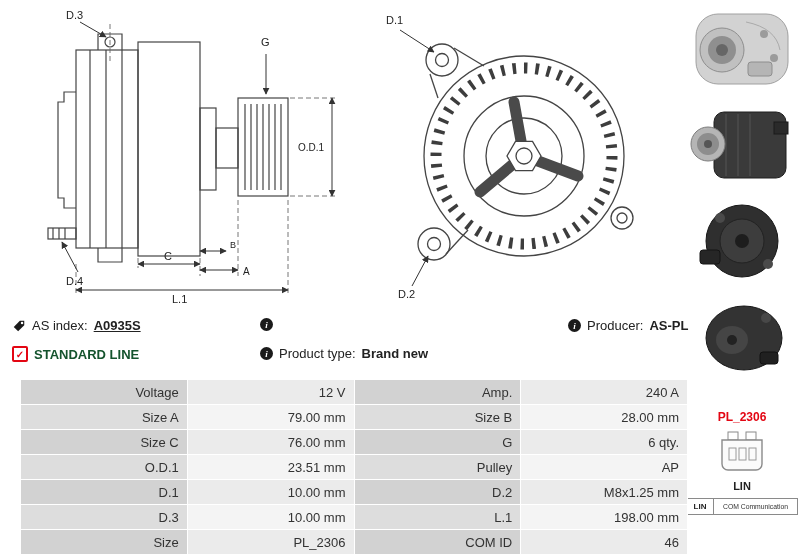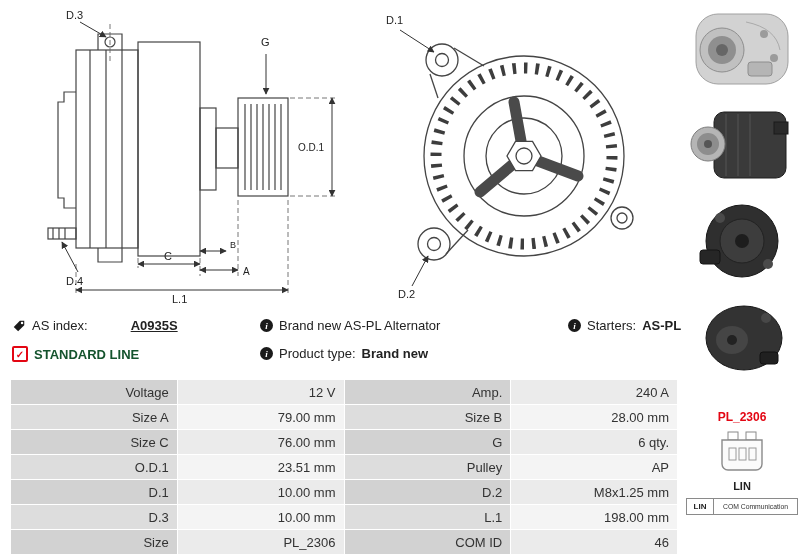--- a/index.html
+++ b/index.html
@@ -21,30 +21,30 @@
   .com-box{display:flex;align-items:stretch;border:1px solid #8a8a8a;margin-top:6px;height:15px;}
   .com-box .com-short{width:26px;border-right:1px solid #8a8a8a;font-weight:bold;font-size:8px;
         display:flex;align-items:center;justify-content:center;}
   .com-box .com-long{flex:1;font-size:6.8px;display:flex;align-items:center;justify-content:center;color:#333;}
 
   
   .info{position:absolute;left:12px;top:316px;width:672px;height:62px;font-size:13px;}
   .info-item{position:absolute;display:flex;align-items:center;gap:6px;white-space:nowrap;}
   .b{font-weight:bold;}
   .red{color:#14532d;font-weight:bold;}
-  .link-like{font-weight:bold;text-decoration:underline;margin-left:37px;}
+  .link-like{font-weight:bold;text-decoration:underline;}
   .info-icon{width:13px;height:13px;border-radius:50%;background:#1a1a1a;color:#fff;font-size:9px;
         font-weight:bold;font-style:italic;display:inline-flex;align-items:center;justify-content:center;
         font-family:"Liberation Serif",serif;flex:0 0 auto;}
   .check-icon{width:12px;height:12px;border:2px solid #e30613;border-radius:2px;color:#e30613;
         font-size:10px;font-weight:bold;display:inline-flex;align-items:center;justify-content:center;flex:0 0 auto;}
   .as-logo{position:absolute;left:596px;top:20px;width:92px;}
 
   
-  .spec-table{position:absolute;left:10px;top:379px;width:668px;border-collapse:collapse;
+  .spec-table{position:absolute;left:20px;top:379px;width:668px;border-collapse:collapse;
         table-layout:fixed;font-size:13px;color:#333;border:1px solid #cfcfcf;}
   .spec-table td{border:1px solid #fff;height:24px;padding:0 8px 0 0;text-align:right;vertical-align:middle;overflow:hidden;}
   .spec-table tr:nth-child(odd) td.lbl{background:#d2d2d2;}
   .spec-table tr:nth-child(odd) td.val{background:#ebebeb;}
   .spec-table tr:nth-child(even) td.lbl{background:#dddddd;}
   .spec-table tr:nth-child(even) td.val{background:#f4f4f4;}
 </style>
 </head>
 <body>
 
@@ -228,30 +228,29 @@
       </svg>
       <span>AS index:</span>
       <span class="link-like">A0935S</span>
     </div>
     <div class="info-item" style="left:0;top:30px;">
       <span class="check-icon">✓</span>
       <span class="red">STANDARD LINE</span>
     </div>
     <div class="info-item" style="left:248px;top:2px;">
       <span class="info-icon">i</span>
-      <span>Brand new AS-PL Alternator</span>
     </div>
     <div class="info-item" style="left:248px;top:30px;">
       <span class="info-icon">i</span>
       <span>Product type:</span>
       <span class="b">Brand new</span>
     </div>
     <div class="info-item" style="left:556px;top:2px;">
       <span class="info-icon">i</span>
-      <span>Starters:</span>
+      <span>Producer:</span>
       <span class="b">AS-PL</span>
     </div>
   </div>
 
   <table class="spec-table">
     <tbody>
       <tr>
         <td class="lbl">Voltage</td>
         <td class="val">12 V</td>
         <td class="lbl">Amp.</td>

